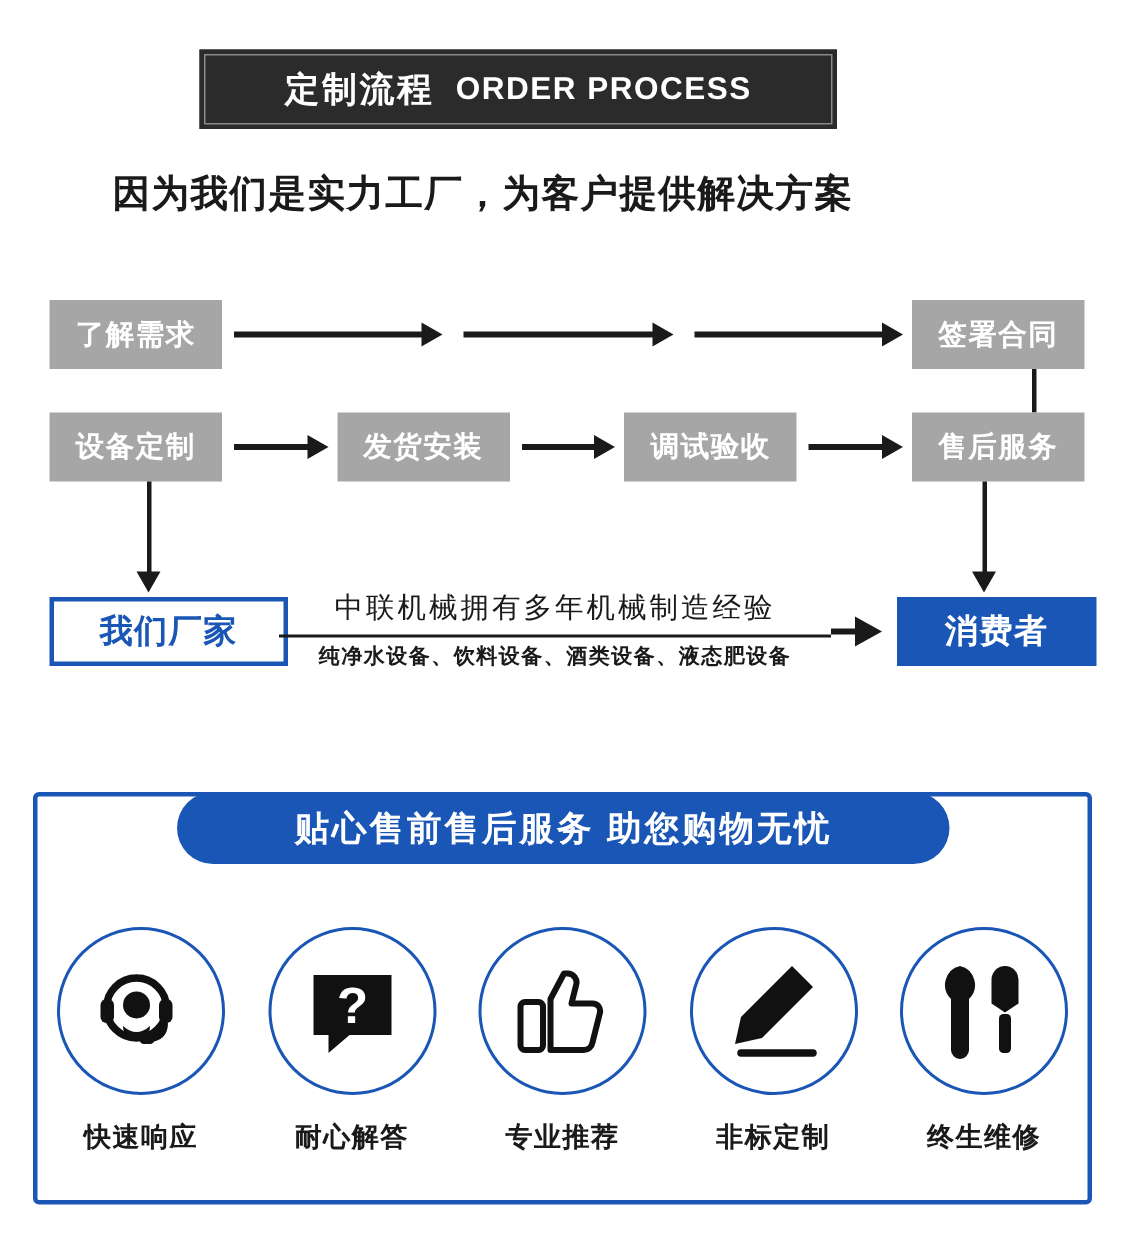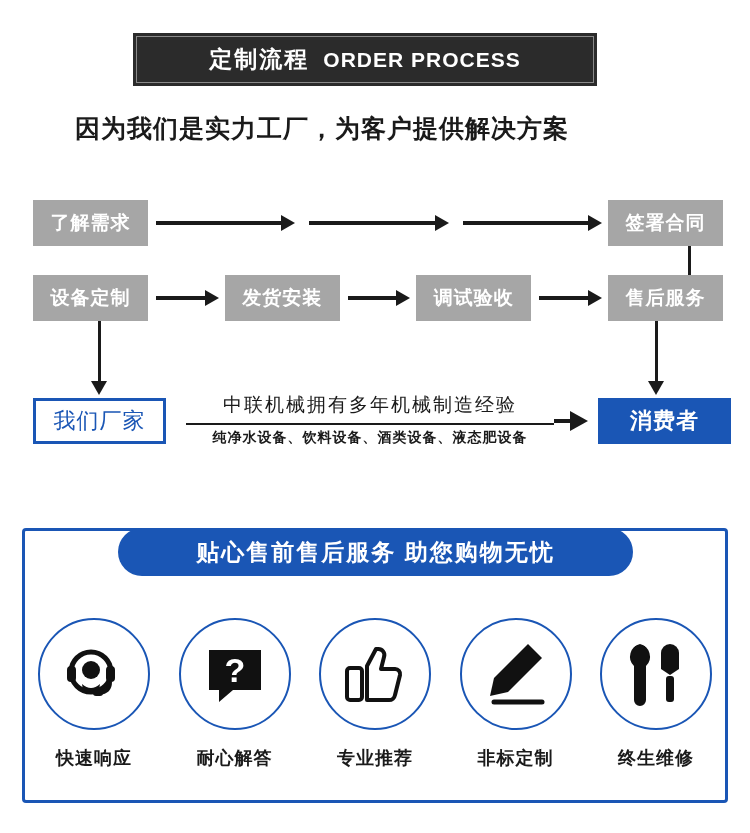--- a/index.html
+++ b/index.html
@@ -14,21 +14,21 @@
     color: #222;
     position: relative;
     overflow: hidden;
   }
 
   
   .header-banner {
     position: absolute;
     left: 133px;
     top: 33px;
-    width: 464px;
+    width: 425px;
     height: 53px;
     background: #2b2b2b;
     border: 3px solid #2b2b2b;
     box-sizing: border-box;
     display: flex;
     align-items: flex-start;
     justify-content: center;
   }
   .header-banner .inner {
     width: 100%;
@@ -164,30 +164,30 @@
     border-left: 8px solid transparent;
     border-right: 8px solid transparent;
     border-top: 14px solid #1a1a1a;
   }
 
   
   .band-left {
     position: absolute;
     left: 33px;
     top: 398px;
-    width: 133px;
+    width: 159px;
     height: 46px;
     border: 3px solid #1a56b5;
     box-sizing: border-box;
     display: flex;
     align-items: center;
     justify-content: center;
     color: #1a56b5;
     font-size: 22px;
-    font-weight: normal;
+    font-weight: bold;
     letter-spacing: 1px;
     background: #ffffff;
   }
   .band-right {
     position: absolute;
     left: 598px;
     top: 398px;
     width: 133px;
     height: 46px;
     background: #1a56b5;

